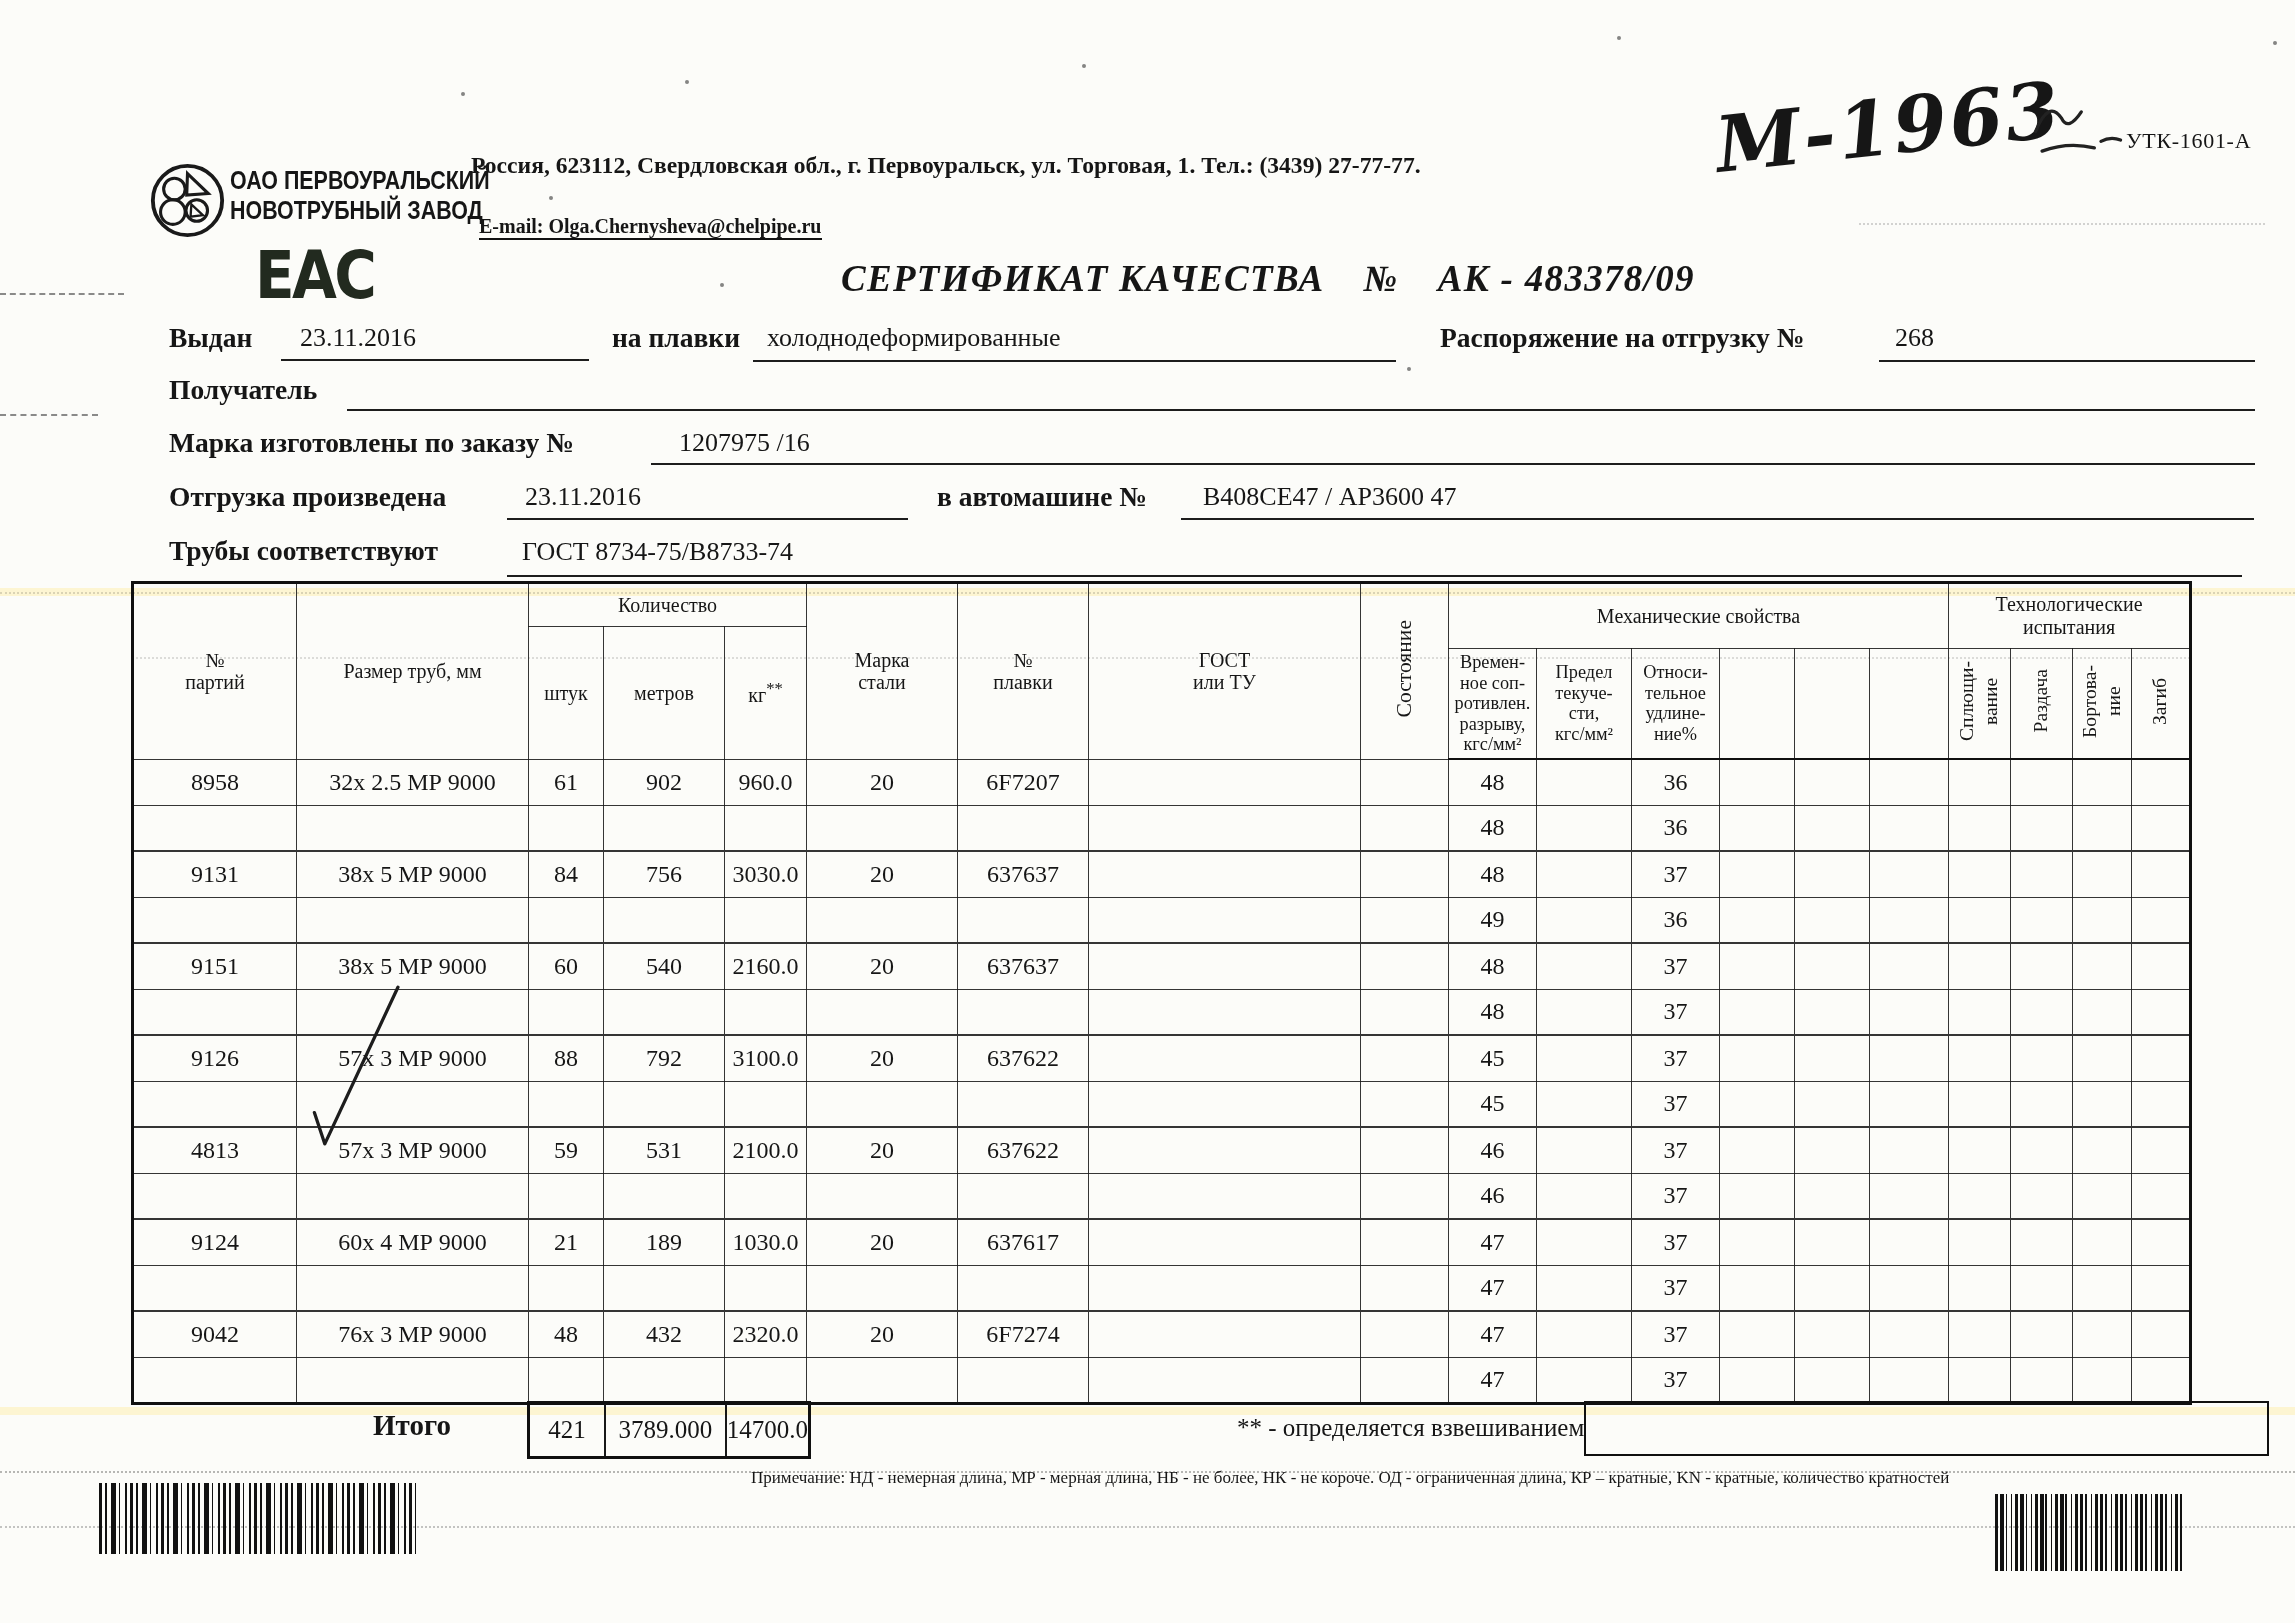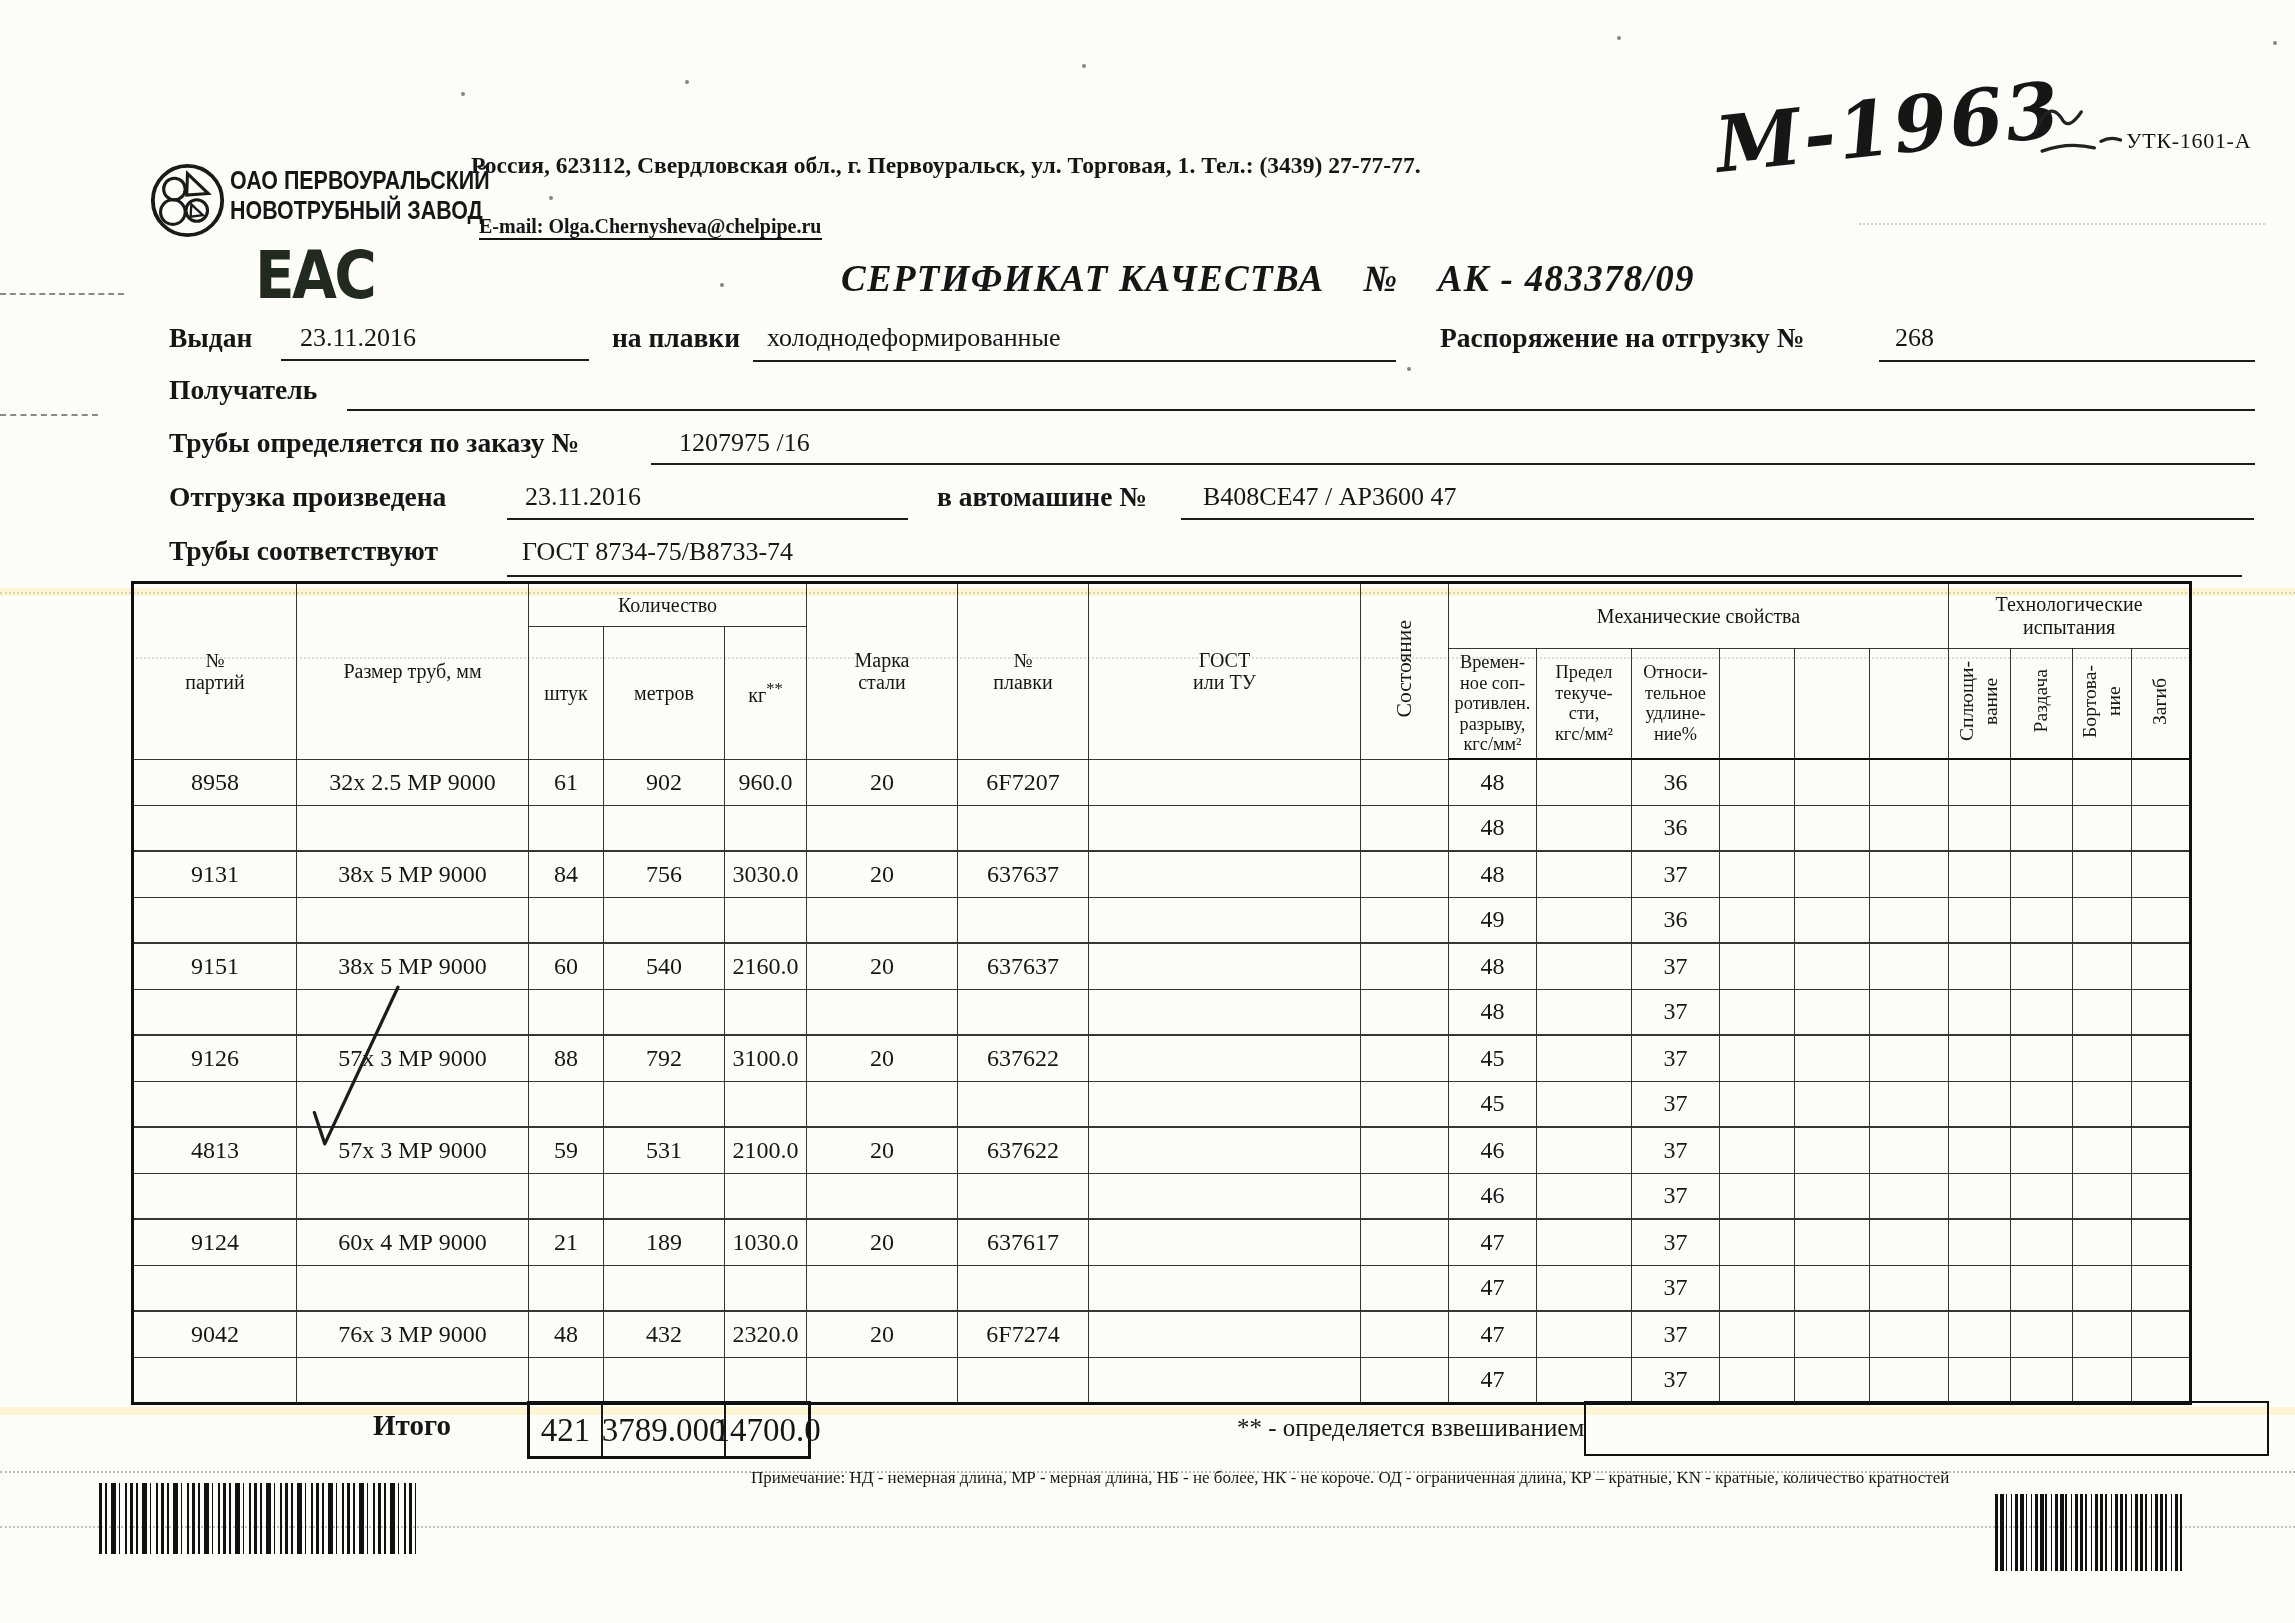--- a/index.html
+++ b/index.html
@@ -39,21 +39,21 @@
   table.cert td { font-size:24px; }
   tbody tr { height:46px; }
   tbody tr:nth-child(even) td { border-bottom-width:2px; }
   thead tr.h1 { height:44px; } thead tr.h2 { height:21.6px; } thead tr.h3 { height:111px; }
   .vtext { writing-mode:vertical-rl; transform:rotate(180deg); white-space:pre-line;
     display:inline-block; font-size:19.6px; line-height:1.25; }
   .state-v { font-size:21.6px; }
 
   
   .totals-box { display:flex; border:3.3px solid #101010; background:transparent; }
-  .totals-cell { display:flex; align-items:center; justify-content:center; font-size:33px; }
+  .totals-cell { display:flex; align-items:center; justify-content:center; font-size:25px; }
   .totals-cell + .totals-cell { border-left:2px solid #181818; }
   .empty-box { border:2.6px solid #101010; }
   .itogo { font-size:29px; font-weight:bold; }
   .weighing { font-size:25px; white-space:nowrap; }
   .footnote { font-size:17px; white-space:nowrap; }
 
   .barcode-l { background:repeating-linear-gradient(90deg,#111 0 3.3px,transparent 3.3px 5.9px,#111 5.9px 7.9px,transparent 7.9px 12.4px,#111 12.4px 17px,transparent 17px 19.6px,#111 19.6px 21px,transparent 21px 26px,#111 26px 28px,transparent 28px 31px); }
   .barcode-r { background:repeating-linear-gradient(90deg,#111 0 2.6px,transparent 2.6px 4.6px,#111 4.6px 8.5px,transparent 8.5px 10.5px,#111 10.5px 11.8px,transparent 11.8px 15.7px,#111 15.7px 17px,transparent 17px 20px); }
 </style>
 </head>
@@ -115,21 +115,21 @@
   <div class="abs lbl" style="left:612px;top:322px">на плавки</div>
   <div class="abs val" style="left:767px;top:323px">холоднодеформированные</div>
   <div class="abs uline" style="left:753px;top:360px;width:643px"></div>
   <div class="abs lbl" style="left:1440px;top:322px">Распоряжение на отгрузку №</div>
   <div class="abs val" style="left:1895px;top:323px">268</div>
   <div class="abs uline" style="left:1879px;top:360px;width:376px"></div>
 
   <div class="abs lbl" style="left:169px;top:374px">Получатель</div>
   <div class="abs uline" style="left:347px;top:409px;width:1908px"></div>
 
-  <div class="abs lbl" style="left:169px;top:427px">Трубы определяется по заказу №</div>
+  <div class="abs lbl" style="left:169px;top:427px">Марка изготовлены по заказу №</div>
   <div class="abs val" style="left:679px;top:428px">1207975  /16</div>
   <div class="abs uline" style="left:651px;top:463px;width:1604px"></div>
 
   <div class="abs lbl" style="left:169px;top:481px">Отгрузка произведена</div>
   <div class="abs val" style="left:525px;top:482px">23.11.2016</div>
   <div class="abs uline" style="left:507px;top:518px;width:401px"></div>
   <div class="abs lbl" style="left:937px;top:481px">в автомашине №</div>
   <div class="abs val" style="left:1203px;top:482px">В408СЕ47 / АР3600 47</div>
   <div class="abs uline" style="left:1181px;top:518px;width:1073px"></div>
 

